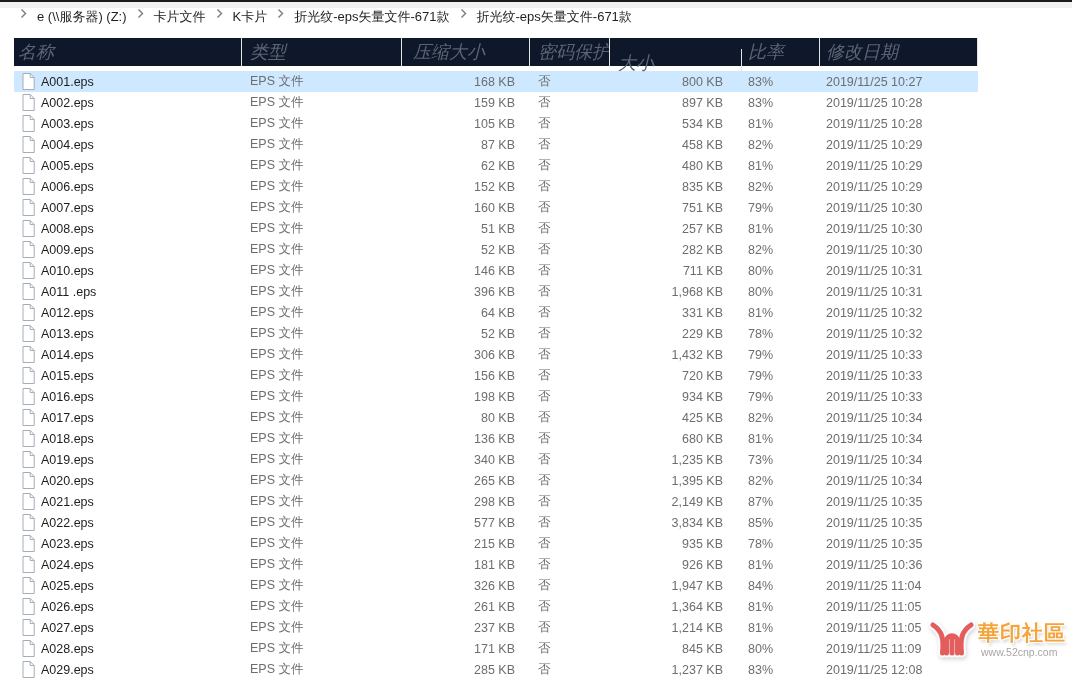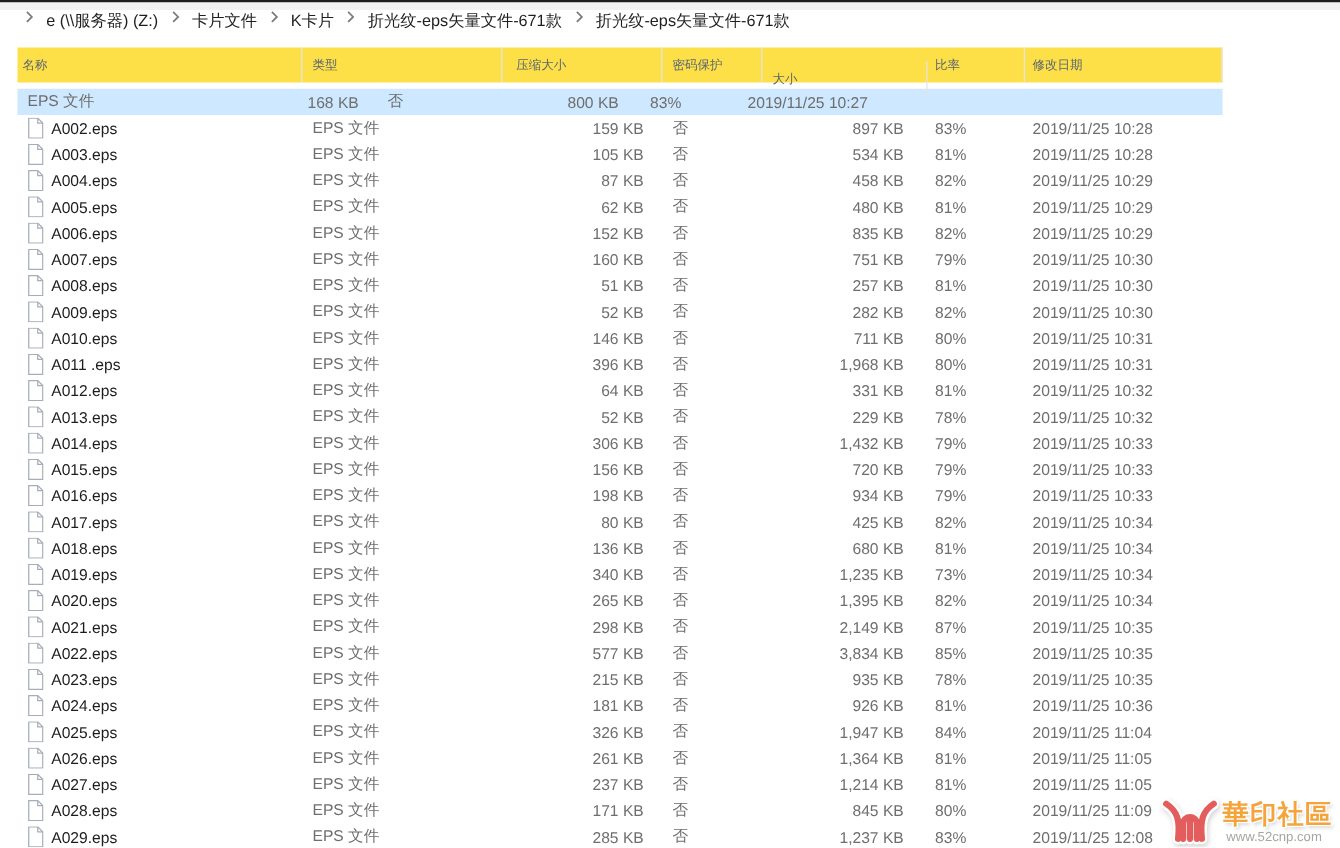--- a/index.html
+++ b/index.html
@@ -16,22 +16,23 @@
   .breadcrumb {
     height:30px; display:flex; align-items:flex-start;
     padding-left:12px; font-size:13px; color:#1f1f1f; background:#fff;
   }
   .bc-item { padding:0 2px; white-space:nowrap; cursor:default; }
   .bc-chevron { display:inline-flex; align-items:center; margin:0 8px; }
 
   
   .header-row {
     margin-left:14px; width:964px; height:28px;
-    display:flex; align-items:center; font-size:10px; color:#5b6573;
-    background:#fde047;
+    display:flex; align-items:center; font-size:18px; color:#5b6573;
+    background:#0f172a;
+    font-style:italic;
   }
   .header-row .cell {
     height:100%; display:flex; align-items:center;
     border-right:1px solid #e4e4e4; position:relative;
   }
 
   
   .rows { margin-top:5px; margin-left:14px; width:964px; }
   .row { display:flex; align-items:center; height:21px; font-size:12.5px; color:#6e6e6e; }
   .row.selected { background:#cde8ff; }
@@ -50,21 +51,21 @@
   .header-row .col-name       { padding-left:4px; }
   .header-row .col-compressed { padding-left:11px; }
   .header-row .col-size       { padding-left:8px;margin-top:21px; }
 
   .row .col-name { display:flex; align-items:center; padding-left:8px; }
   .file-icon { display:inline-flex; line-height:0; margin-right:6px; }
   .fname { color:#1d1d1d; }
 
   
   .watermark {
-    position:absolute; right:6px; bottom:2px;
+    position:absolute; right:6px; bottom:20px;
     display:flex; align-items:center; gap:3px; pointer-events:none;
   }
   .wm-logo { line-height:0; filter: drop-shadow(1px 2px 2px rgba(0,0,0,.18)); }
   .wm-title {
     font-size:21px; font-weight:bold; letter-spacing:1px; color:#f5a43c;
     font-family:"Liberation Serif","DejaVu Serif",serif;
     text-shadow:-1px -1px 0 #fff, 1px -1px 0 #fff, -1px 1px 0 #fff,
                  1px 1px 0 #fff, 2px 3px 3px rgba(0,0,0,.18);
   }
   .wm-url {
@@ -116,20 +117,29 @@
     <div class="cell col-type">类型</div>
     <div class="cell col-compressed">压缩大小</div>
     <div class="cell col-password">密码保护</div>
     <div class="cell col-size">大小</div>
     <div class="cell col-ratio">比率</div>
     <div class="cell col-modified">修改日期</div>
   </div>
 
 <div class="rows">
     <div class="row selected">
+      <div class="cell col-name">
+        <span class="file-icon">
+          <svg width="13" height="17" viewBox="0 0 13 17">
+            <path d="M1 .5 H8.2 L12.2 4.5 V16.5 H1 Z" fill="#fff" stroke="#a6adb8"></path>
+            <path d="M8.2 .5 V4.5 H12.2" fill="none" stroke="#a6adb8"></path>
+          </svg>
+        </span>
+        <span class="fname">A001.eps</span>
+      </div>
       <div class="cell col-type">EPS 文件</div>
       <div class="cell col-compressed">168 KB</div>
       <div class="cell col-password">否</div>
       <div class="cell col-size">800 KB</div>
       <div class="cell col-ratio">83%</div>
       <div class="cell col-modified">2019/11/25 10:27</div>
     </div>
     <div class="row">
       <div class="cell col-name">
         <span class="file-icon">

